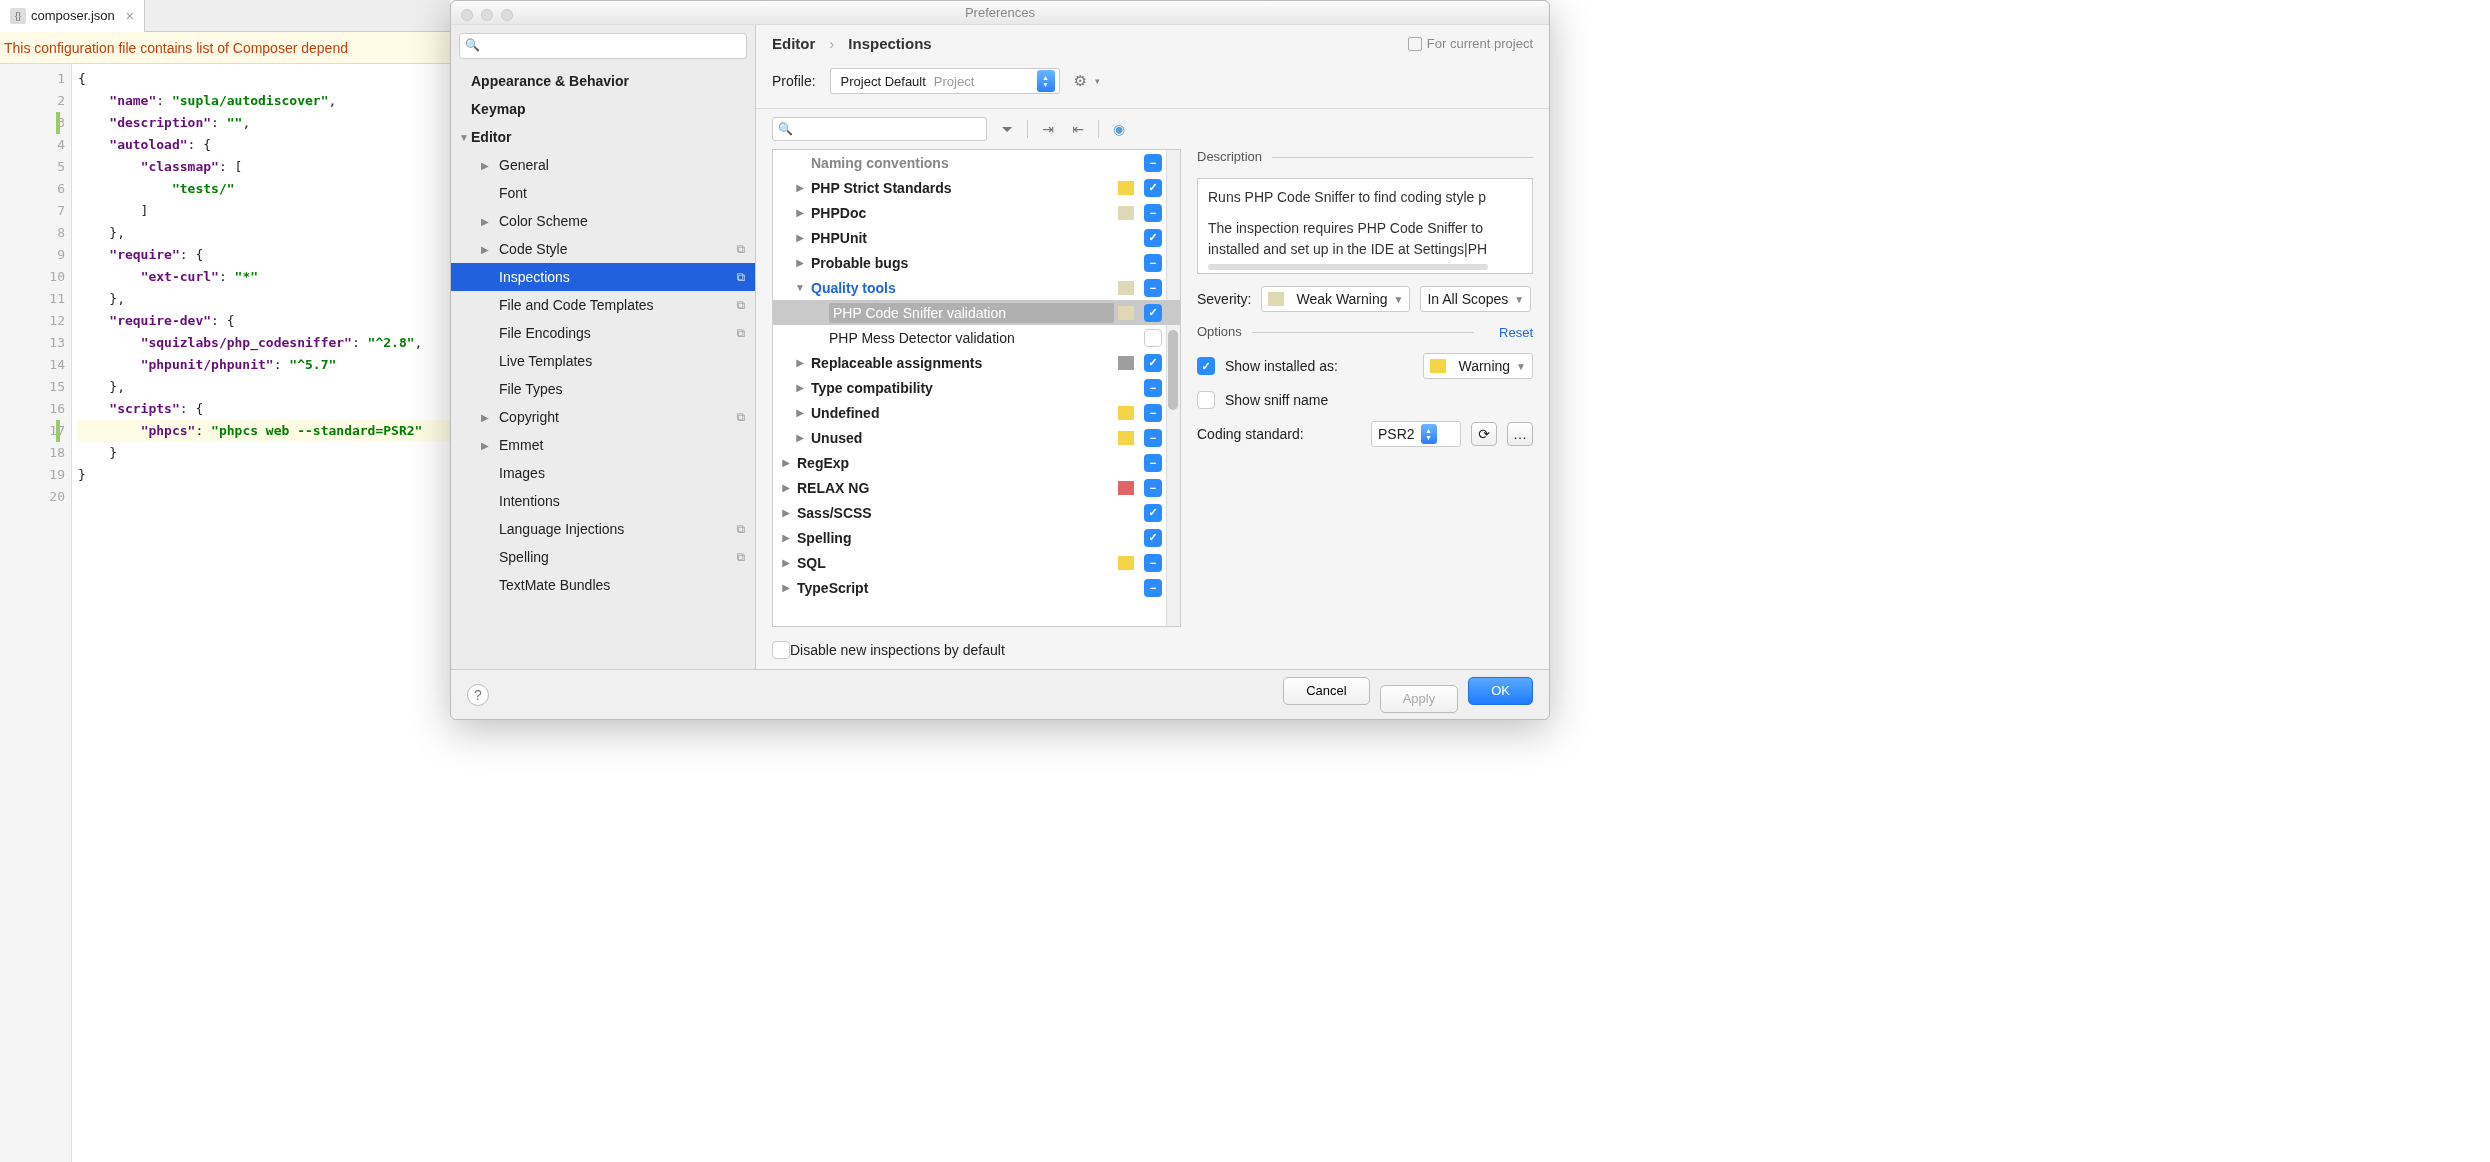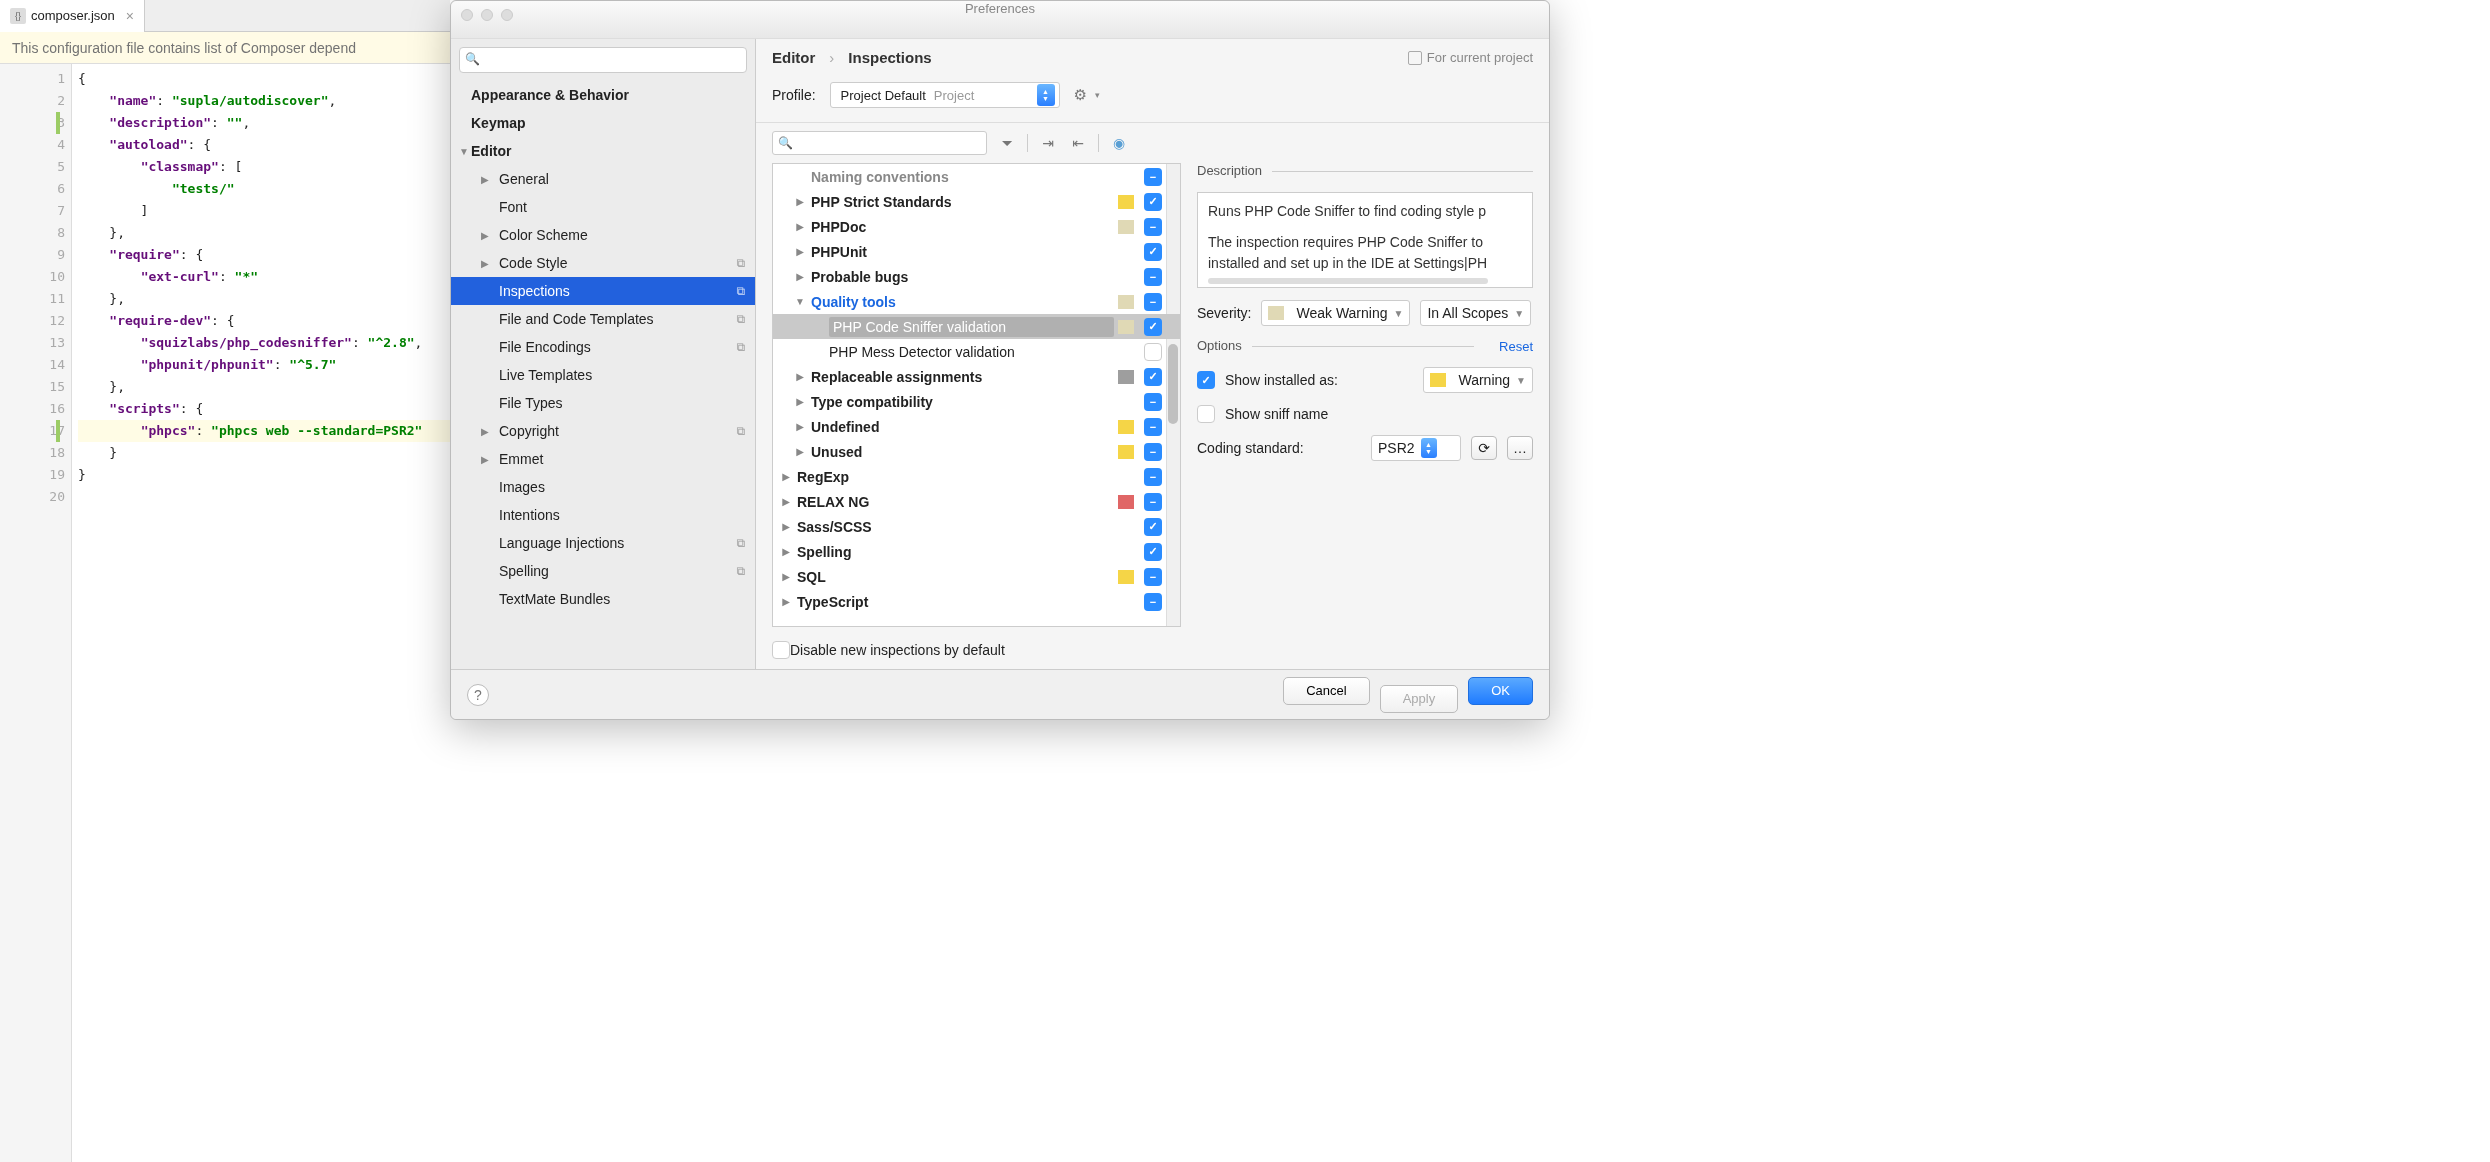--- a/index.html
+++ b/index.html
@@ -5,36 +5,36 @@
 * { box-sizing: border-box; margin: 0; padding: 0; }
 body { font-family: -apple-system, "Helvetica Neue", Arial, sans-serif; font-size: 13px; background: #fff; color: #222; overflow: hidden; width: 2490px; height: 1162px; position: relative; }
 
 
 .editor-tab-bar { position: absolute; top: 0; left: 0; width: 450px; height: 32px; background: #eeeeee; border-bottom: 1px solid #ccc; display: flex; align-items: center; }
 .editor-tab { background: #fff; border-right: 1px solid #ccc; height: 32px; display: flex; align-items: center; padding: 0 10px; gap: 5px; }
 .file-icon-json { width: 16px; height: 16px; background: #ddd; border-radius: 2px; display: inline-flex; align-items: center; justify-content: center; font-size: 9px; color: #666; }
 .tab-close { color: #999; cursor: pointer; font-size: 14px; margin-left: 6px; }
 
 
-.banner { position: absolute; top: 32px; left: 0; width: 450px; height: 32px; background: #fffbe6; border-bottom: 1px solid #ddd; display: flex; align-items: center; padding: 0 12px; font-size: 14px; color: #737373; white-space: nowrap; overflow: hidden; }
+.banner { position: absolute; top: 32px; left: 0; width: 450px; height: 32px; background: #fffbe6; border-bottom: 1px solid #ddd; display: flex; align-items: center; padding: 0 4px; font-size: 14px; color: #c2410c; white-space: nowrap; overflow: hidden; }
 
 
 .code-area { position: absolute; top: 64px; left: 0; width: 450px; height: 1098px; background: #fff; display: flex; }
 .gutter { width: 72px; background: #f5f5f5; color: #aaa; text-align: right; padding: 4px 6px 0 0; font-family: Menlo, monospace; font-size: 13px; line-height: 22px; border-right: 1px solid #ddd; position: relative; }
 .gutter .line { height: 22px; position: relative; }
 .gutter .change-mark { position: absolute; left: 56px; top: 0; width: 4px; height: 22px; background: #9ccc65; }
 .code { flex: 1; font-family: Menlo, monospace; font-size: 13px; line-height: 22px; padding: 4px 0 0 6px; white-space: pre; overflow: hidden; }
 .kw { color: #660e7a; font-weight: bold; }
 .str { color: #008000; font-weight: bold; }
 .brk { color: #222; }
 .hl-line { background: #fffce5; display: inline-block; width: 100%; }
 
 
 .pref-dialog { position: absolute; left: 450px; top: 0; width: 1100px; height: 720px; background: #f0f0f0; border: 1px solid #bbb; border-radius: 6px; box-shadow: 0 10px 40px rgba(0,0,0,.25); display: flex; flex-direction: column; }
-.pref-titlebar { height: 38px; display: flex; justify-content: center; position: relative; border-bottom: 1px solid #ddd; background: linear-gradient(#fafafa,#e8e8e8); border-radius: 6px 6px 0 0; }
+.pref-titlebar { height: 24px; display: flex; align-items: center; justify-content: center; position: relative; border-bottom: 1px solid #ddd; background: linear-gradient(#fafafa,#e8e8e8); border-radius: 6px 6px 0 0; }
 .traffic-lights { position: absolute; left: 10px; top: 8px; display: flex; gap: 8px; }
 .tl { width: 12px; height: 12px; border-radius: 50%; background: #ddd; border: 1px solid #ccc; }
 .pref-title { color: #888; font-size: 13px; }
 
 .pref-body { flex: 1; display: flex; overflow: hidden; }
 .pref-sidebar { width: 305px; background: #ececec; border-right: 1px solid #ccc; display: flex; flex-direction: column; }
 .sidebar-search { padding: 8px; }
 .sidebar-search input { width: 100%; height: 26px; border: 1px solid #ccc; border-radius: 4px; padding: 0 6px 0 24px; background: #fff; }
 .search-wrap { position: relative; }
 .search-wrap .mag { position: absolute; left: 14px; top: 13px; color: #aaa; font-size: 12px; }

